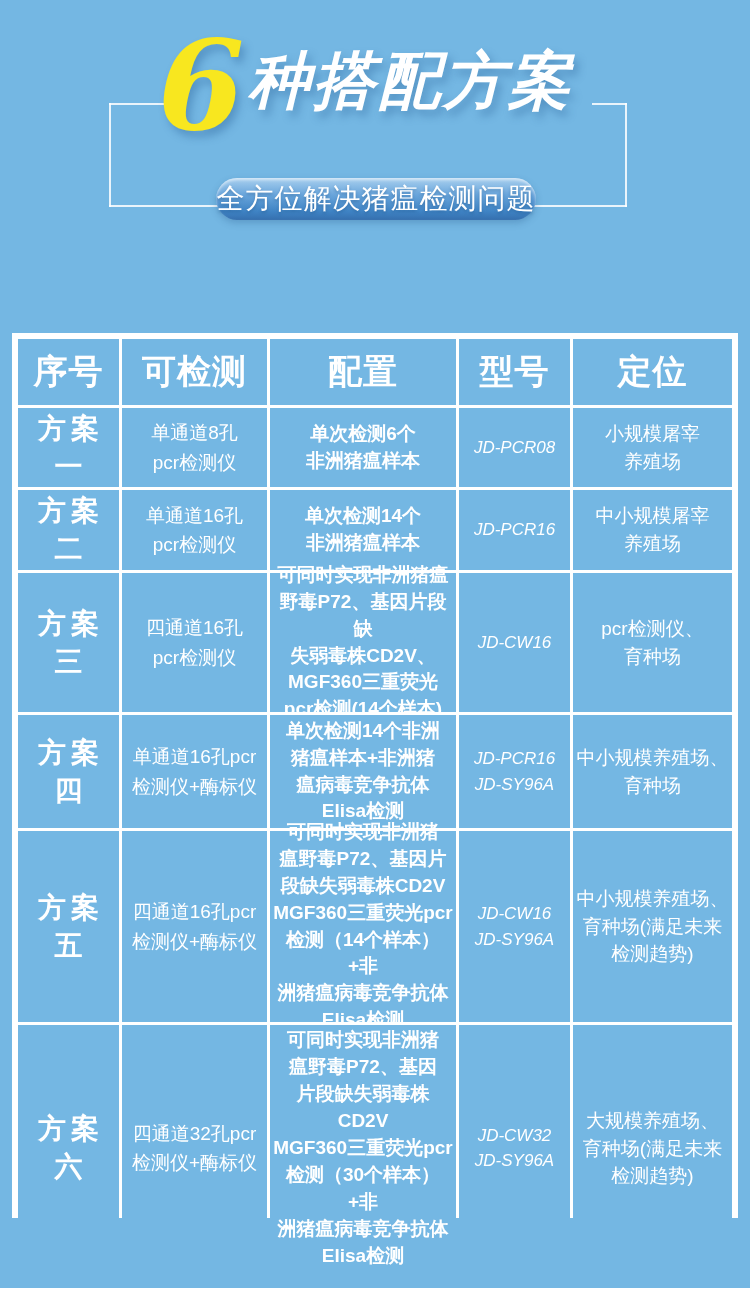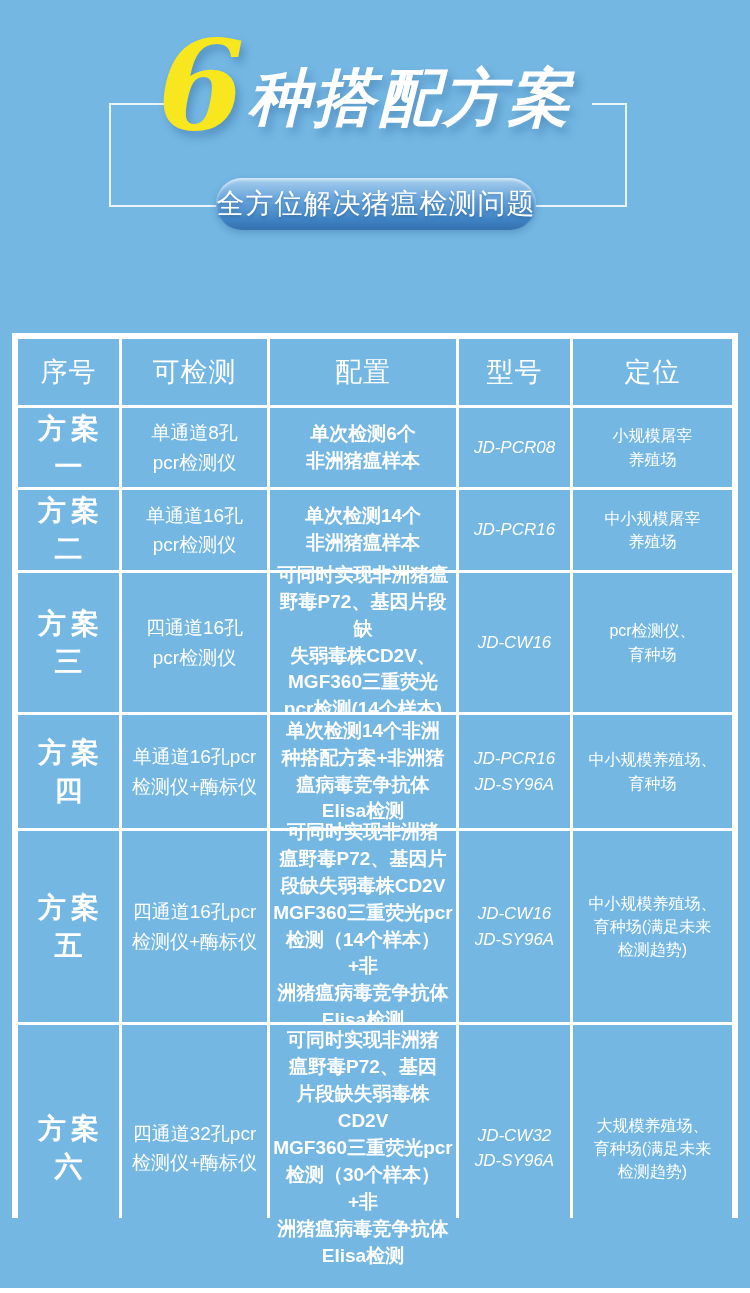--- a/index.html
+++ b/index.html
@@ -18,27 +18,27 @@
   .r-bh{left:534px;top:205px;width:93px;height:2px;}
 
   .big6{
     position:absolute;left:158px;top:24px;
     font-family:"DejaVu Serif","Liberation Serif",serif;
     font-size:124px;line-height:1;font-weight:bold;font-style:italic;
     color:#f8e71f;
     text-shadow:4px 6px 8px rgba(40,95,150,.40);
   }
   .ttl{
-    position:absolute;left:248px;top:64px;
+    position:absolute;left:248px;top:47px;
     font-size:62px;line-height:1.1;font-weight:bold;font-style:italic;
     color:#ffffff;letter-spacing:3px;
     text-shadow:4px 6px 8px rgba(40,95,150,.40);
   }
   .pill{
-    position:absolute;left:216px;top:178px;width:320px;height:52px;
+    position:absolute;left:216px;top:178px;width:320px;height:42px;
     border-radius:26px;
     background:linear-gradient(180deg,#a9d0ef 0%,#69a5db 40%,#3f83c4 80%,#356fae 100%);
     box-shadow:inset 0 2px 3px rgba(255,255,255,.55), 0 3px 7px rgba(40,90,140,.30);
     display:flex;align-items:center;justify-content:center;
   }
   .pill span{
     color:#fff;font-size:28px;letter-spacing:1px;
     text-shadow:0 2px 3px rgba(30,80,130,.40);
   }
 
@@ -50,26 +50,26 @@
     grid-template-columns:101px 145px 186px 111px 1fr;
     grid-template-rows:66px 79px 80px 139px 113px 191px 1fr;
     gap:3px;
   }
   .cell{
     background:#74b7e3;color:#ffffff;
     display:flex;align-items:center;justify-content:center;
     text-align:center;white-space:pre-line;
     padding:2px;box-sizing:border-box;
   }
-  .th {font-size:27px;font-weight:normal;letter-spacing:1px;}
+  .th {font-size:34px;font-weight:bold;letter-spacing:1px;}
   .no {font-size:28px;letter-spacing:5px;padding-left:7px;font-weight:bold;}
   .cfg{font-size:19px;line-height:1.55;}
   .det{font-size:19px;line-height:1.42;font-weight:bold;}
   .mod{font-size:17px;line-height:1.5;font-style:italic;}
-  .pos{font-size:16px;line-height:1.45;}
+  .pos{font-size:19px;line-height:1.45;}
 
   .bottom-strip{position:absolute;left:0;bottom:0;width:100%;height:5px;background:#ffffff;}
 </style>
 </head>
 <body>
 
 <div>
   <div class="bracket l-v"></div>
   <div class="bracket l-th"></div>
   <div class="bracket l-bh"></div>
@@ -119,21 +119,21 @@
 MGF360三重荧光
 pcr检测(14个样本)</div>
   <div class="cell mod">JD-CW16</div>
   <div class="cell pos">pcr检测仪、
 育种场</div>
 
   <div class="cell no">方案四</div>
   <div class="cell cfg">单通道16孔pcr
 检测仪+酶标仪</div>
   <div class="cell det">单次检测14个非洲
-种搭配方案+非洲猪
+猪瘟样本+非洲猪
 瘟病毒竞争抗体
 Elisa检测</div>
   <div class="cell mod">JD-PCR16
 JD-SY96A</div>
   <div class="cell pos">中小规模养殖场、
 育种场</div>
 
   <div class="cell no">方案五</div>
   <div class="cell cfg">四通道16孔pcr
 检测仪+酶标仪</div>

